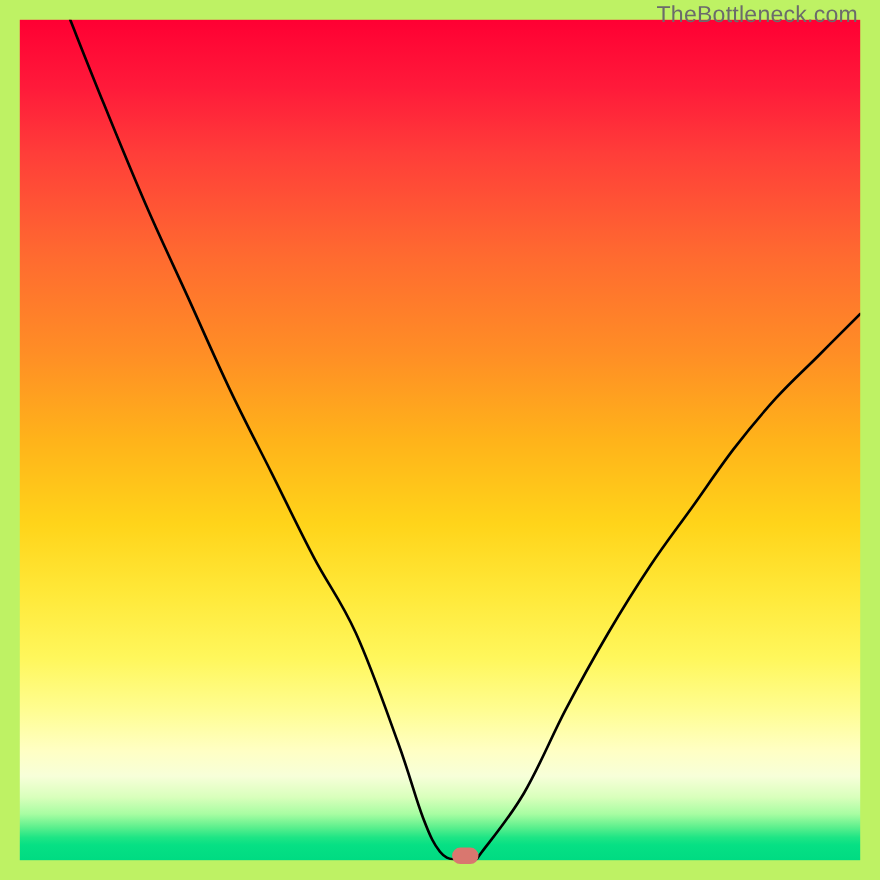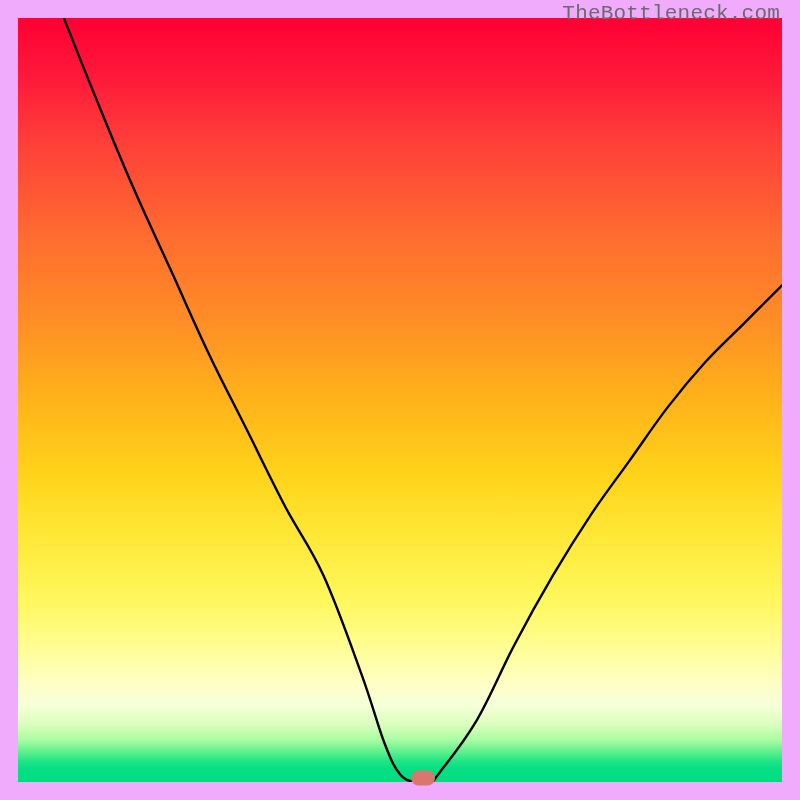--- a/index.html
+++ b/index.html
@@ -8,22 +8,21 @@
     width: 800px;
     height: 800px;
     background: #000;
     overflow: hidden;
     font-family: Arial, Helvetica, sans-serif;
   }
   .frame {
     position: relative;
     width: 800px;
     height: 800px;
-    background: #f0abfc;
-    font-family: Liberation Mono, monospace;
+    background: #bef264;
   }
   .plot {
     position: absolute;
     left: 18px;
     top: 18px;
     width: 764px;
     height: 764px;
     background: linear-gradient(
       to bottom,
       #ff0033 0%,

